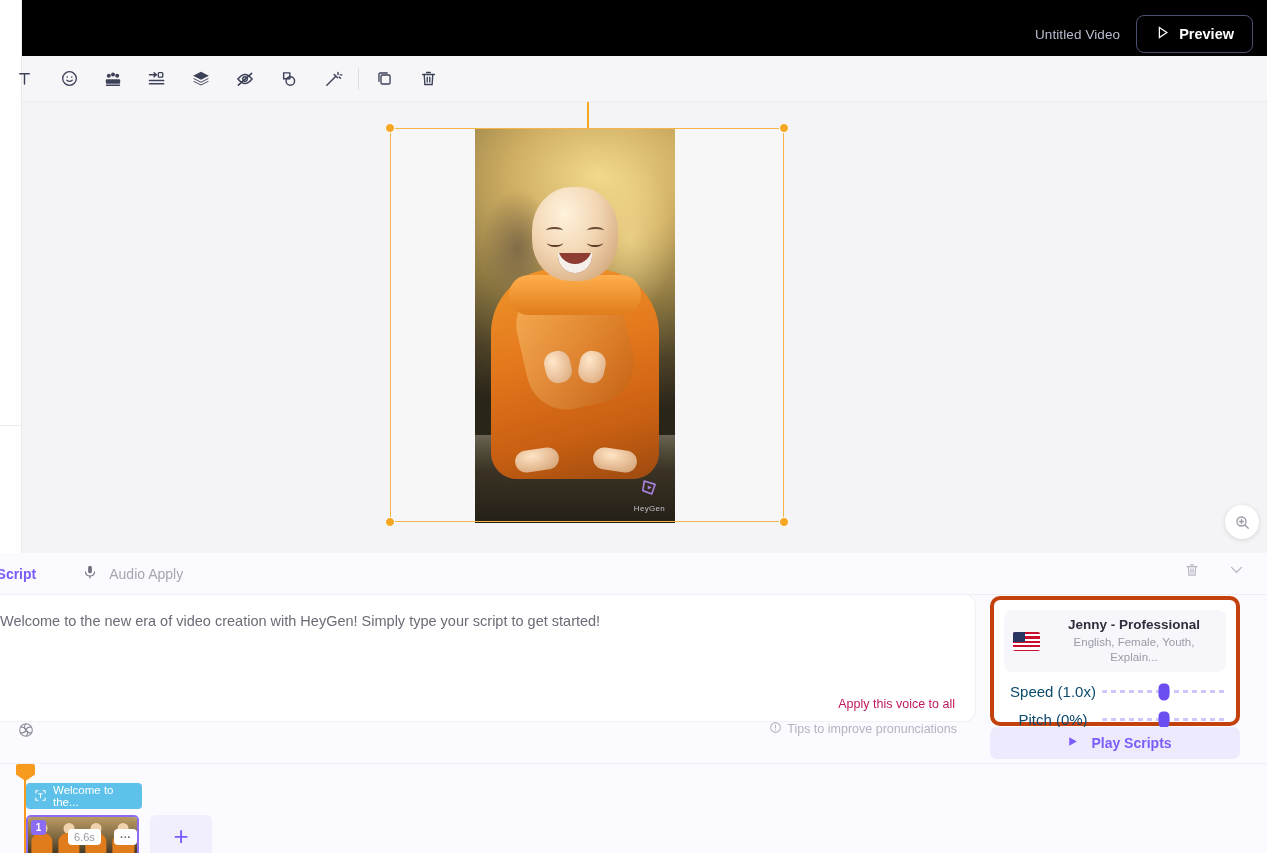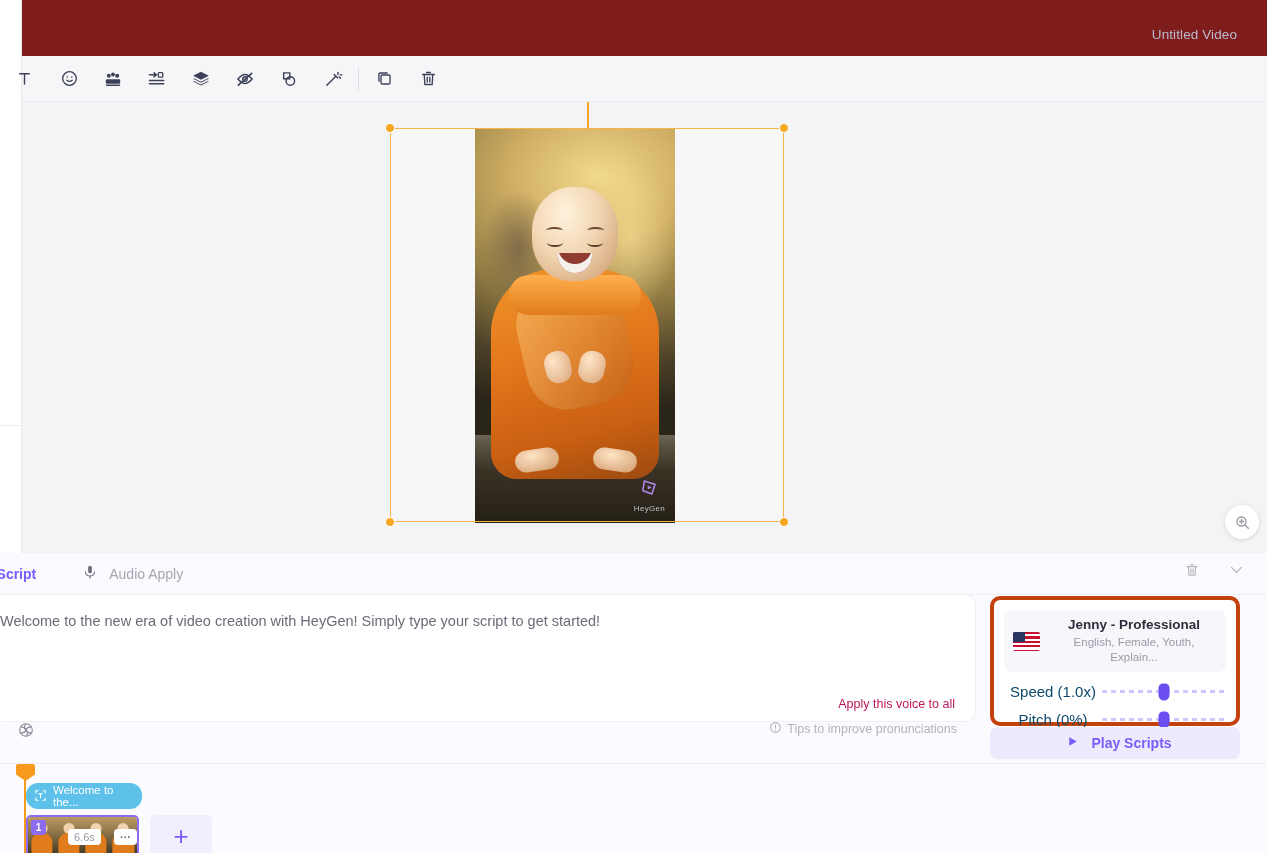--- a/index.html
+++ b/index.html
@@ -7,21 +7,21 @@
     width: 1267px; height: 853px;
     overflow: hidden;
     font-family: "Liberation Sans", sans-serif;
     background: #f4f4f6;
   }
   #app { position: relative; width: 1267px; height: 853px; }
 
   
   .topbar {
     position: absolute; left: 0; top: 0; width: 1267px; height: 68px;
-    background: #7f1d1d;
+    background: #000000;
     display: flex; align-items: center; justify-content: flex-end;
     padding-right: 14px;
   }
   .topbar-leftpanel {
     position: absolute; left: 0; top: 0; width: 22px; height: 56px;
     background: #ffffff;
     border-right: 1px solid #eaeaee;
   }
   .doc-title {
     color: #b9bcd0; font-size: 13.5px; margin-right: 16px; letter-spacing: .1px;
@@ -266,21 +266,21 @@
     background: #fafaff; border-top: 1px solid #eeeef4;
   }
   .playhead-flag {
     position: absolute; left: 16px; top: 0px; width: 19px; height: 17px;
     background: #f79a1e; border-radius: 2px 2px 0 0;
     clip-path: polygon(0 0, 100% 0, 100% 62%, 50% 100%, 0 62%);
   }
   .playhead-line { position: absolute; left: 24px; top: 13px; width: 2px; height: 77px; background: #f79a1e; }
   .text-track {
     position: absolute; left: 26px; top: 19px; width: 116px; height: 26px;
-    background: #5ec1ea; border-radius: 12px;
+    background: #5ec1ea; border-radius: 4px;
     display: flex; align-items: center; gap: 6px; padding-left: 8px;
     color: #fff; font-size: 11.5px; cursor: pointer;
   }
   .scene-clip {
     position: absolute; left: 26px; top: 51px; width: 113px; height: 43px;
     border: 2px solid #8b6cf3; border-radius: 5px; overflow: hidden;
     display: flex; cursor: pointer;
   }
   .thumb { width: 25%; height: 100%; position: relative; overflow: hidden;
     background: linear-gradient(#b99a63 0%, #8d7448 40%, #3b3220 100%); }
@@ -313,20 +313,28 @@
 </style>
 </head>
 <body>
 
 <div id="app">
 
   <div class="topbar">
     <div class="topbar-leftpanel"></div>
     <div class="doc-title">Untitled Video</div>
 
+    <div class="btn-preview">
+      <span>
+        <svg width="15" height="15" viewBox="0 0 24 24" fill="none" stroke="#ffffff" stroke-width="2">
+          <path d="M7 4 L19 12 L7 20 Z"></path>
+        </svg>
+      </span>
+      <span>Preview</span>
+    </div>
 
   </div>
 
   <div class="leftpanel">
     <div class="leftpanel-divider"></div>
   </div>
 
   <div class="toolbar">
     <div class="tool-btn" style="margin-left:-14px;">
       <svg width="19" height="19" viewBox="0 0 24 24" fill="none" stroke="#3c4158" stroke-width="1.8" stroke-linecap="round">

